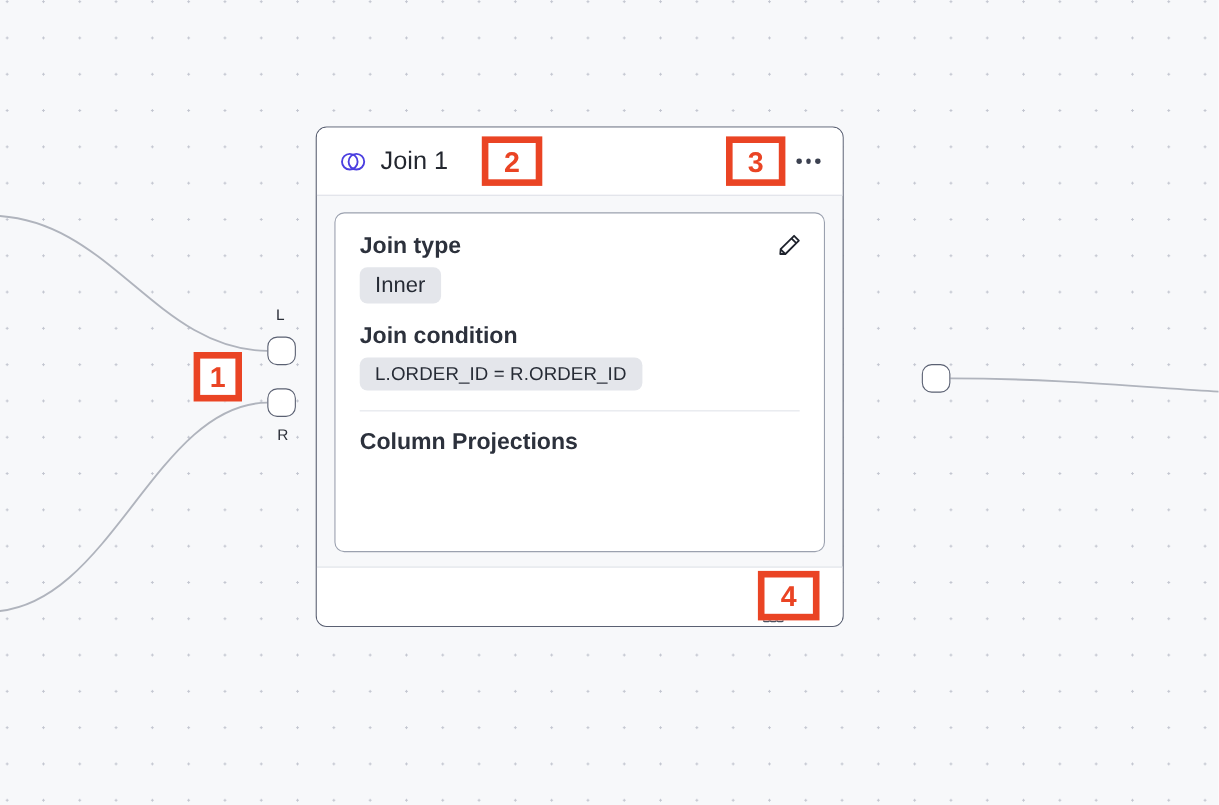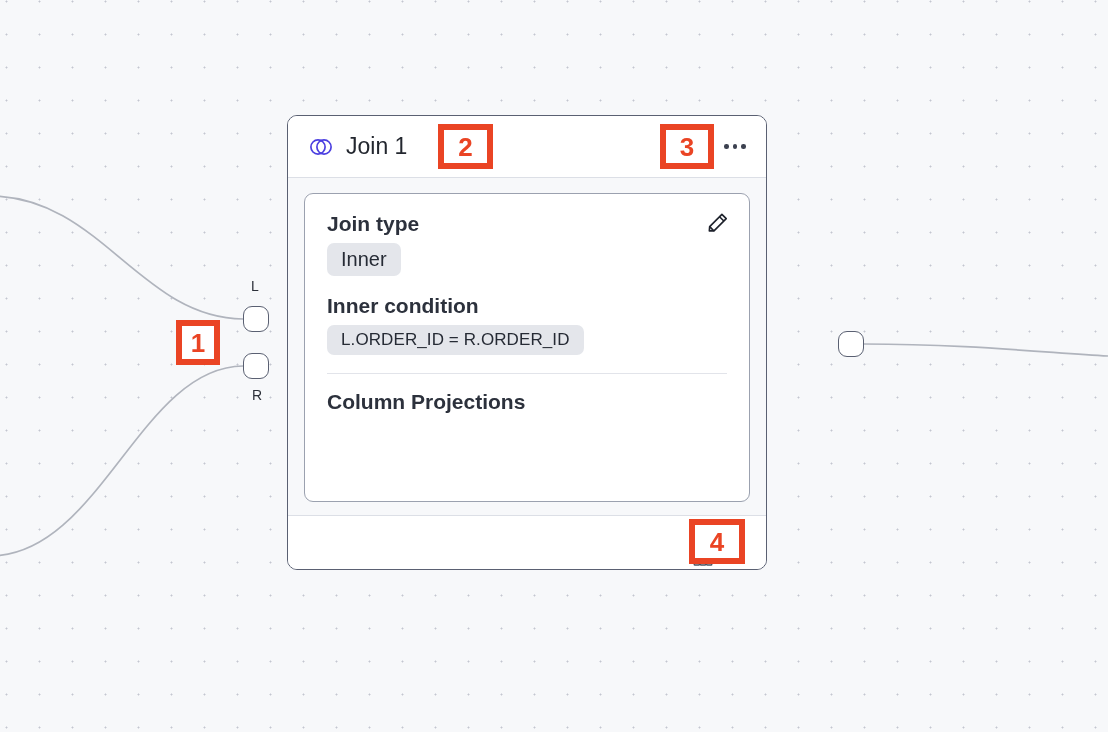--- a/index.html
+++ b/index.html
@@ -223,21 +223,21 @@
           <svg viewBox="0 0 24 24" width="26" height="26" xmlns="http://www.w3.org/2000/svg">
             <path d="M 4 19.3 L 4.3 15.3 L 15.6 4 L 19.6 8 L 8.3 19.3 Z" fill="none" stroke="#1e222c" stroke-width="1.5" stroke-linejoin="round"></path>
             <path d="M 13.4 6.2 L 17.4 10.2" fill="none" stroke="#1e222c" stroke-width="1.5"></path>
             <path d="M 4.3 15.4 L 8.2 19.3" fill="none" stroke="#1e222c" stroke-width="1.5"></path>
           </svg>
         </div>
 
         <div class="field-label">Join type</div>
         <div class="pill">Inner</div>
 
-        <div class="field-label spaced">Inner condition</div>
+        <div class="field-label spaced">Join condition</div>
         <div class="pill" id="cond-pill">L.ORDER_ID = R.ORDER_ID</div>
 
         <div class="divider"></div>
 
         <div class="field-label">Column Projections</div>
 
       </div>
     </div>
 
     <div id="node-footer">

